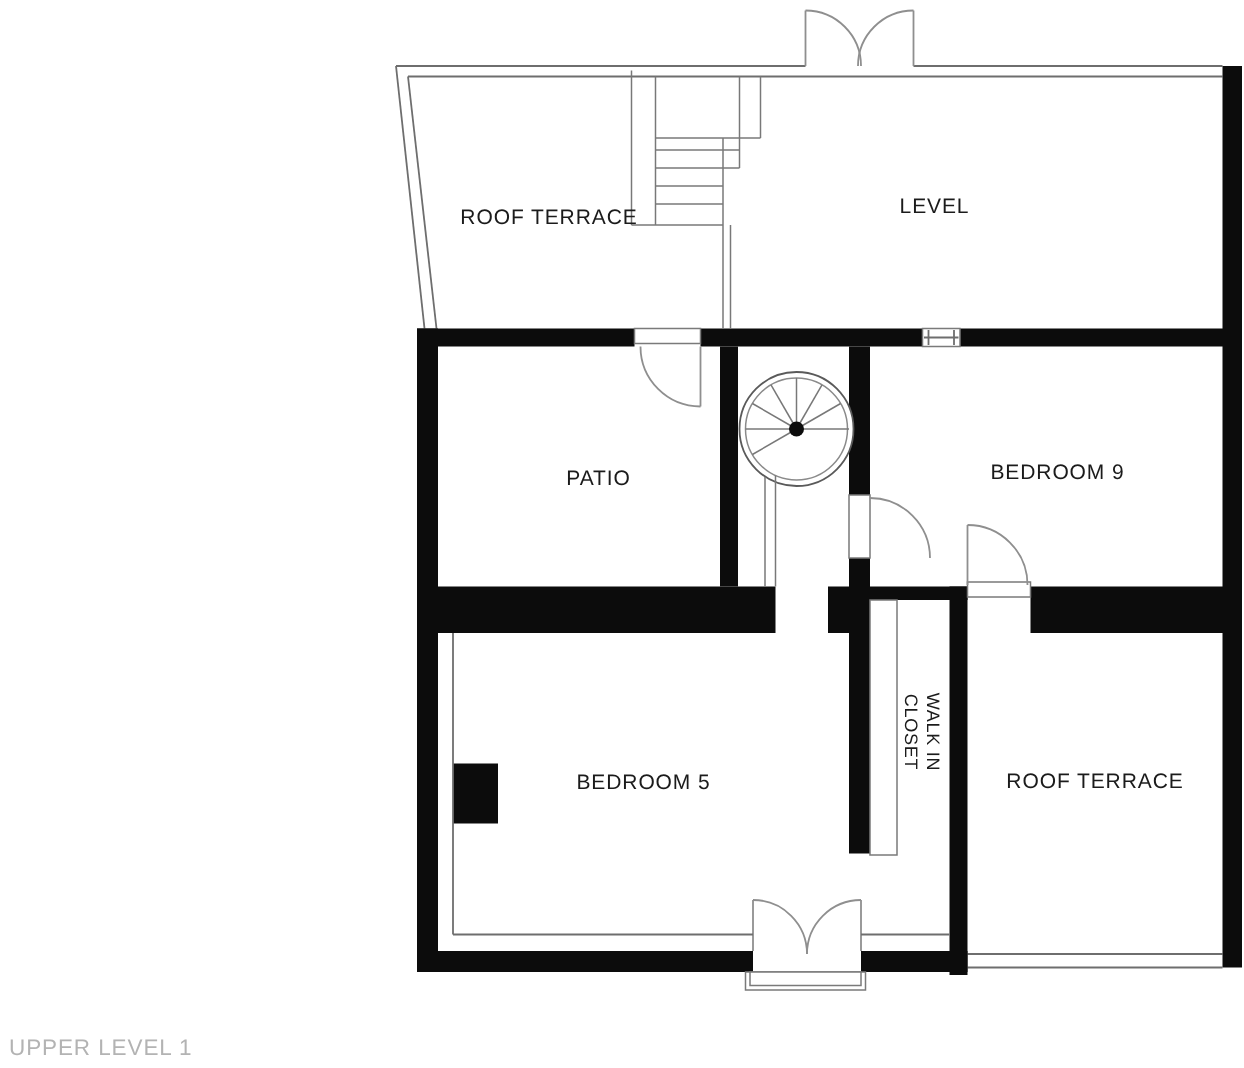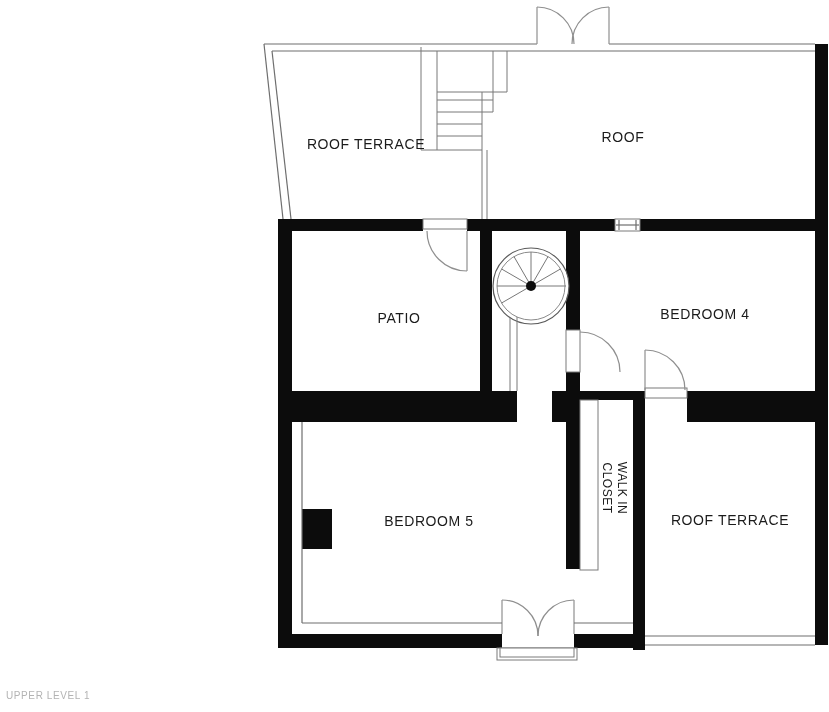--- a/index.html
+++ b/index.html
@@ -13,21 +13,21 @@
     font-size:14px;letter-spacing:0.6px;color:var(--text,#1b1b1b);
     white-space:nowrap;user-select:none;
   }
   .closet-label{
     position:absolute;transform:translate(-50%,-50%) rotate(90deg);
     font-size:12px;letter-spacing:0.5px;color:var(--text,#1b1b1b);
     text-align:center;line-height:1.25;white-space:nowrap;user-select:none;
   }
   .level-label{
     position:absolute;left:6px;top:690px;
-    font-size:10px;letter-spacing:0.6px;color:var(--muted,#b3b3b3);
+    font-size:15px;letter-spacing:0.6px;color:var(--muted,#b3b3b3);
     white-space:nowrap;user-select:none;
   }
   .wall{fill:var(--wall,#0c0c0c);stroke:none;}
   .thin{stroke:var(--line,#6e6e6e);stroke-width:1.2;fill:none;}
   .stair{stroke:#787878;stroke-width:1;fill:none;}
   .arc{stroke:var(--arc,#8f8f8f);stroke-width:1.2;fill:none;}
   .leaf{stroke:var(--arc,#8f8f8f);stroke-width:1.2;fill:none;}
   .opening{fill:#ffffff;stroke:#7a7a7a;stroke-width:1;}
   .fixture{fill:#ffffff;stroke:#7a7a7a;stroke-width:1;}
 </style>
@@ -143,25 +143,25 @@
     <rect class="fixture" x="580" y="400" width="18" height="170"></rect>
     <g>
       <path class="thin" d="M302,422 V623"></path>
       <path class="thin" d="M302,623 H502"></path>
       <path class="thin" d="M574,623 H633"></path>
     </g>
   </svg>
 
   <div class="room-label" style="left:366px;top:144px">ROOF TERRACE</div>
 
-  <div class="room-label" style="left:623px;top:137px">ROOF</div>
+  <div class="room-label" style="left:623px;top:137px">LEVEL</div>
 
   <div class="room-label" style="left:399px;top:318px">PATIO</div>
 
-  <div class="room-label" style="left:705px;top:314px">BEDROOM 4</div>
+  <div class="room-label" style="left:705px;top:314px">BEDROOM 9</div>
 
   <div class="room-label" style="left:429px;top:521px">BEDROOM 5</div>
 
   <div class="closet-label" style="left:614px;top:488px">
     <div>WALK IN</div>
     <div>CLOSET</div>
   </div>
 
   <div class="room-label" style="left:730px;top:520px">ROOF TERRACE</div>
 

